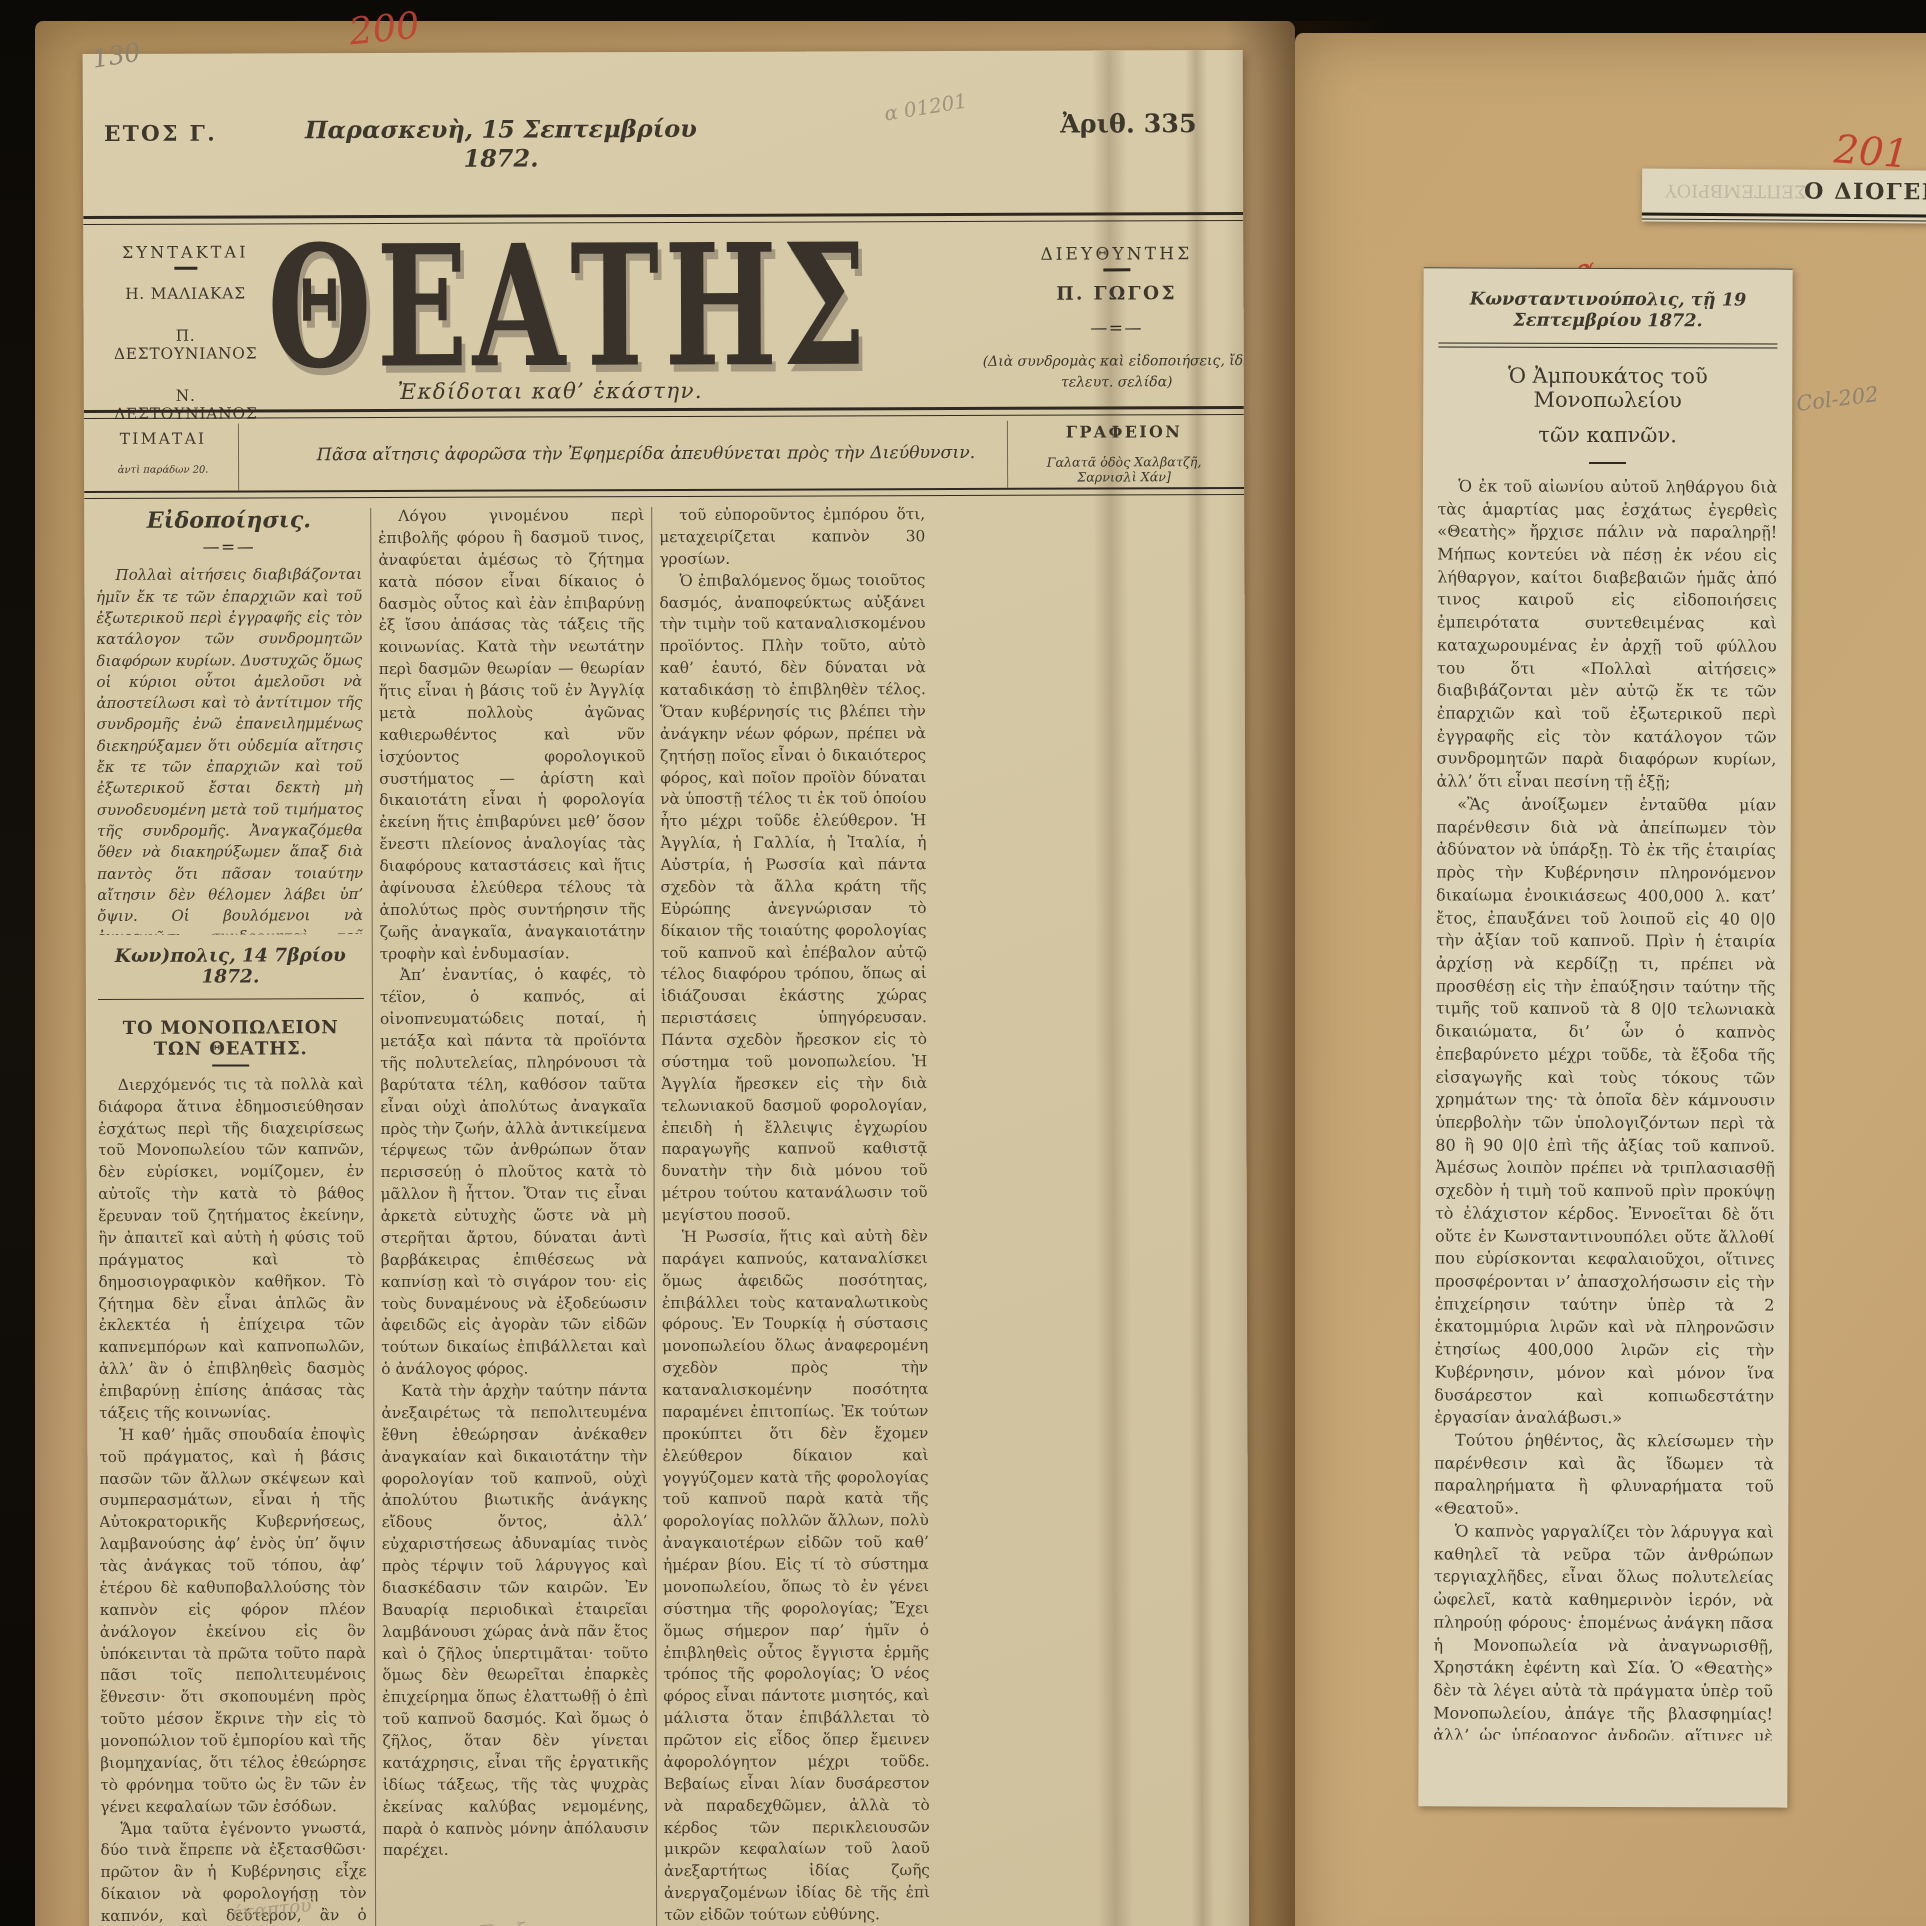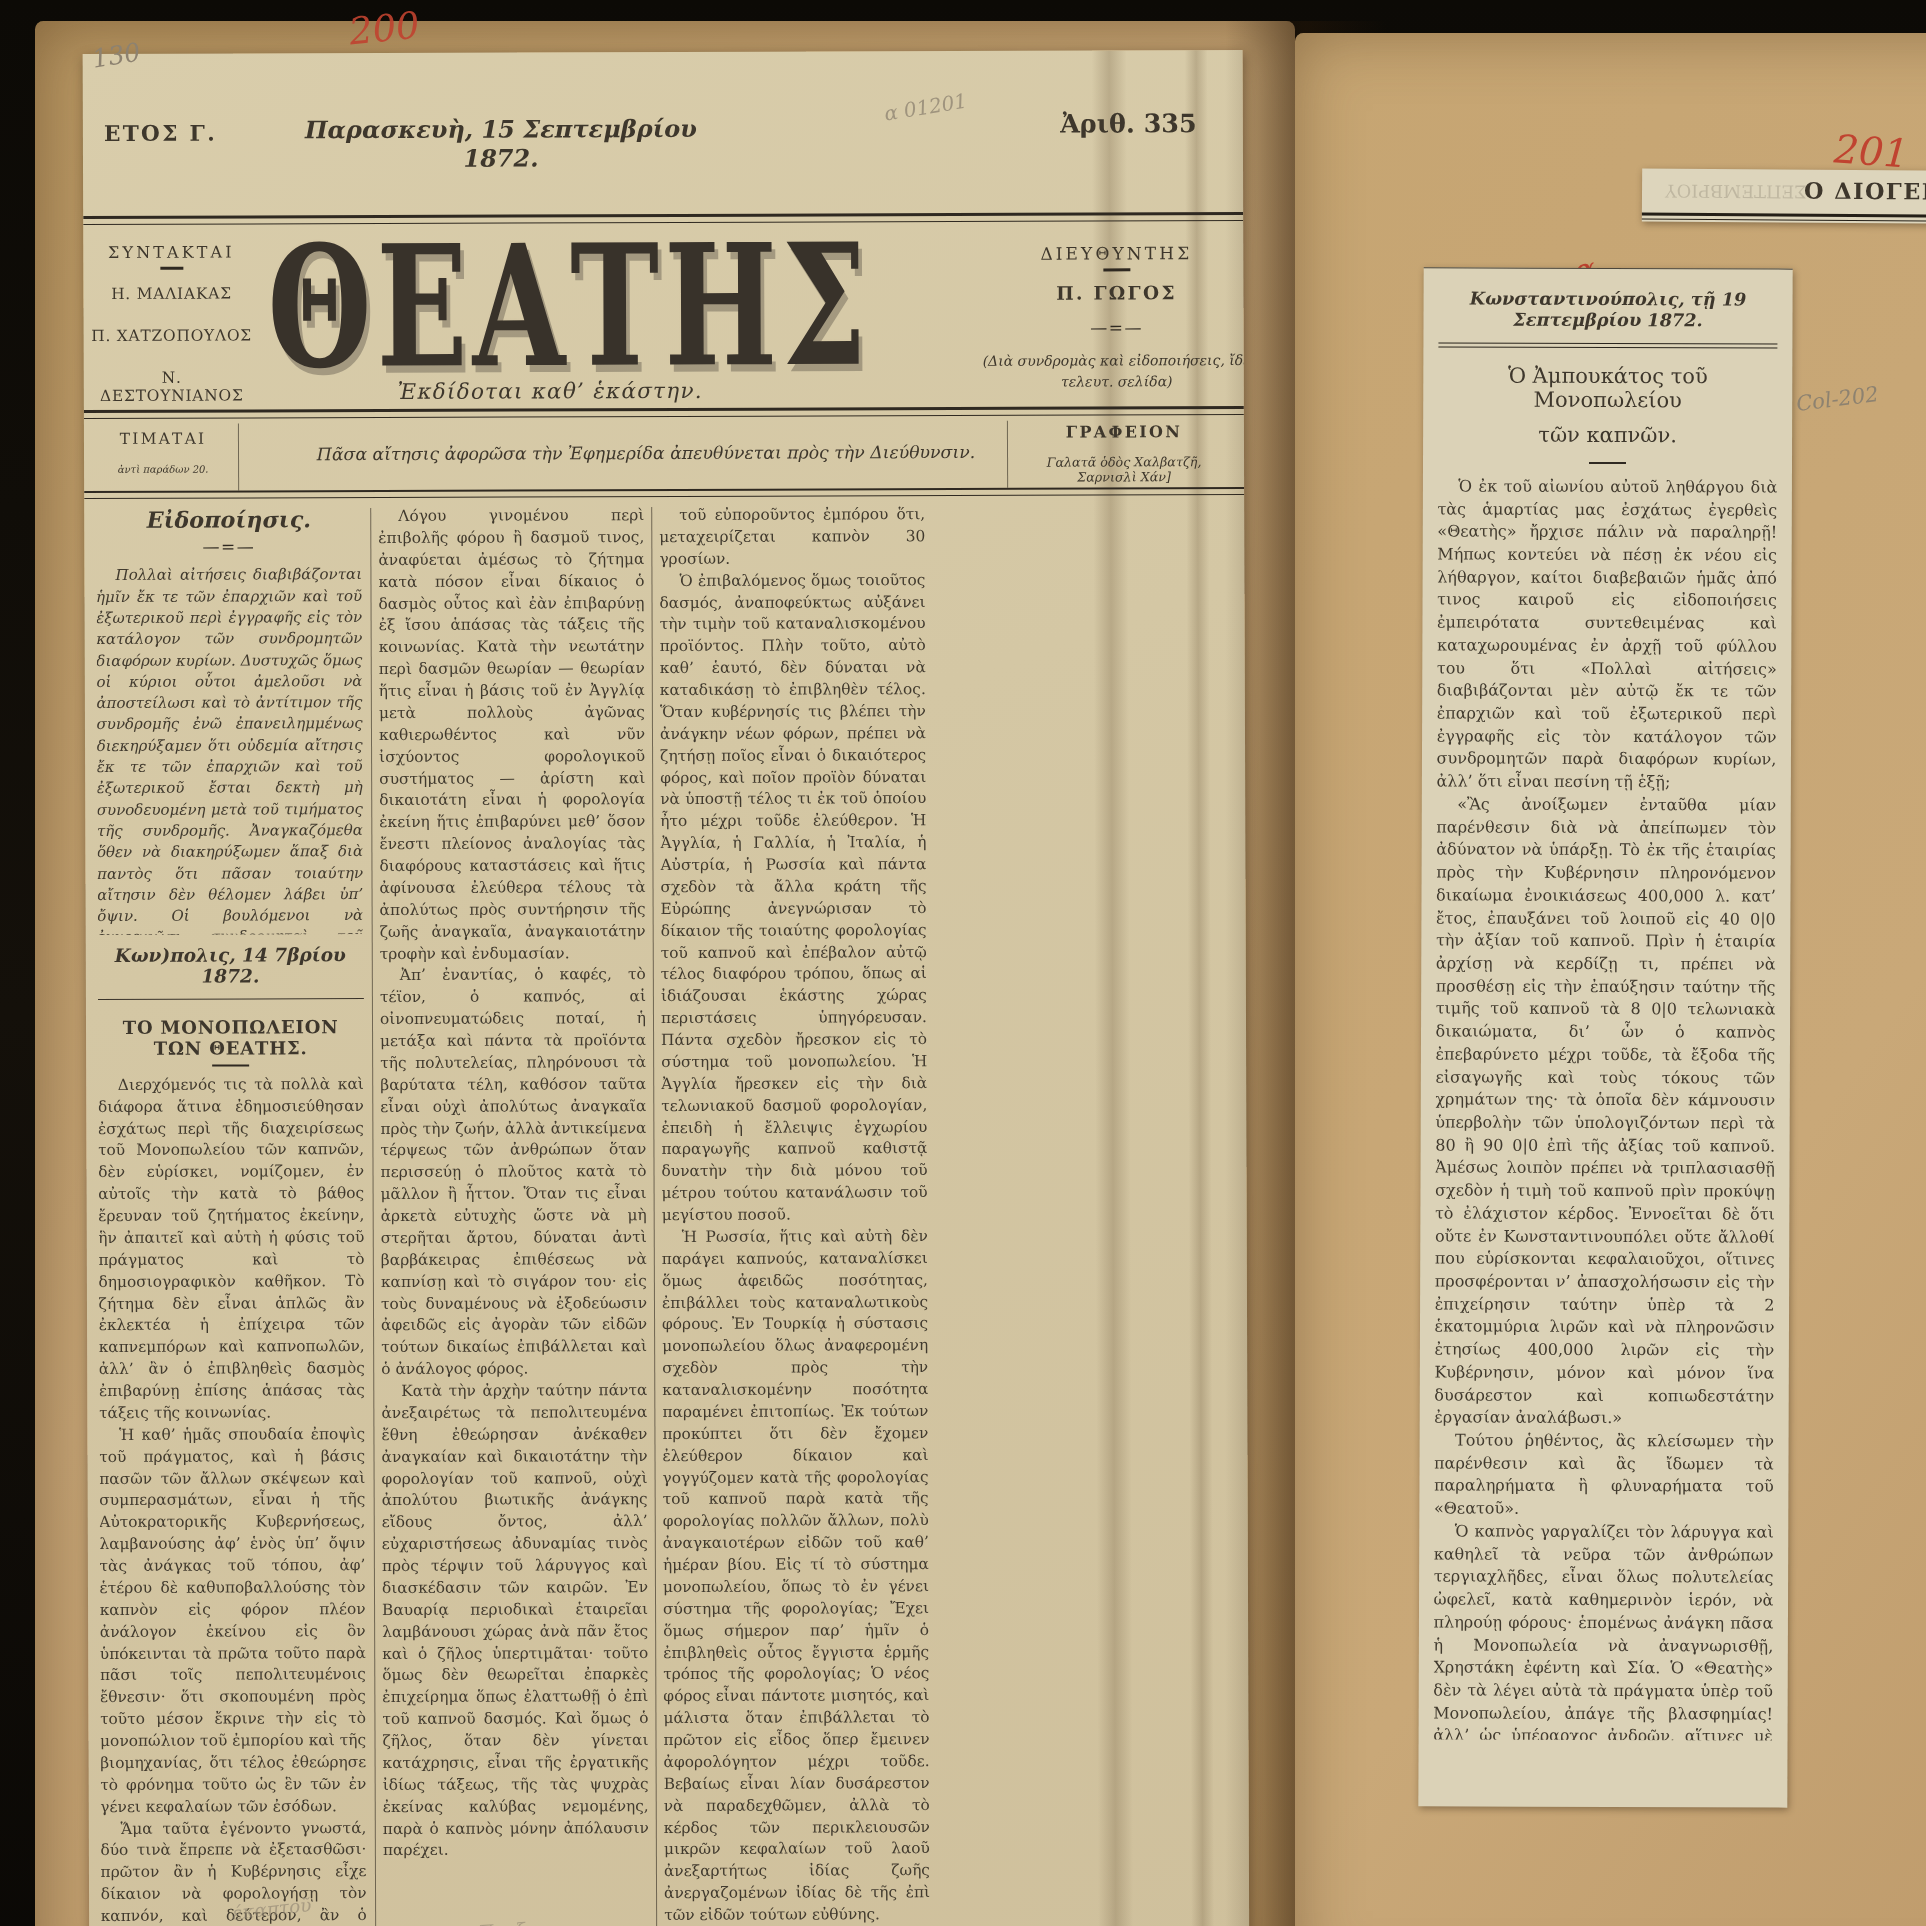--- a/index.html
+++ b/index.html
@@ -46,25 +46,25 @@
       <div class="crease" style="left:1009px;width:35px;"></div>
       <div class="crease" style="left:1102px;width:23px;"></div>
 
       <div class="abs" style="left:21px;top:67px;font-size:21.6px;font-weight:bold;letter-spacing:2.3px;">ΕΤΟΣ Γ.</div>
       <div class="abs ctr" style="left:216px;top:62px;width:404px;font-size:24px;font-weight:bold;font-style:italic;">Παρασκευὴ, 15 Σεπτεμβρίου 1872.</div>
       <div class="abs ctr" style="left:955px;top:58px;width:181px;font-size:25.4px;font-weight:bold;">Ἀριθ. 335</div>
       <div class="abs hand-pencil" style="left:801px;top:44px;font-size:20px;transform:rotate(-9deg);opacity:.75;">α 01201</div>
 
       <div class="abs drule" style="left:0;top:162px;width:1160px;"></div>
 
-      <div class="abs ctr" style="left:5px;top:189px;width:166px;">
+      <div class="abs ctr" style="left:19px;top:189px;width:166px;">
         <div style="font-size:16px;letter-spacing:3.1px;">ΣΥΝΤΑΚΤΑΙ</div>
         <div class="dashdiv" style="width:23px;"></div>
         <div style="font-size:15.4px;margin-top:15.4px;letter-spacing:0.8px;">Η. ΜΑΛΙΑΚΑΣ</div>
-        <div style="font-size:15.4px;margin-top:24px;letter-spacing:0.8px;">Π. ΧΑΤΖΟΠΟΥΛΟΣ</div>
+        <div style="font-size:15.4px;margin-top:24px;letter-spacing:0.8px;">Π. ΔΕΣΤΟΥΝΙΑΝΟΣ</div>
         <div style="font-size:15.4px;margin-top:24px;letter-spacing:0.8px;">Ν. ΔΕΣΤΟΥΝΙΑΝΟΣ</div>
       </div>
 
       <div class="abs ctr" style="left:166px;top:166px;width:601px;font-size:127px;font-weight:bold;line-height:1.05;
                   letter-spacing:5.4px;color:#38322a;transform:scale(.94,1.32);transform-origin:center top;
                   text-shadow:3.9px 5.4px 0 rgba(56,50,42,.32), -1.2px -1.2px 0 rgba(213,200,166,.5);">ΘΕΑΤΗΣ</div>
       <div class="abs ctr ital" style="left:239px;top:326px;width:455px;font-size:21.6px;letter-spacing:1.2px;">Ἐκδίδοται καθ’ ἑκάστην.</div>
 
       <div class="abs ctr" style="left:898px;top:193px;width:270px;">
         <div style="font-size:17px;letter-spacing:3.1px;">ΔΙΕΥΘΥΝΤΗΣ</div>

